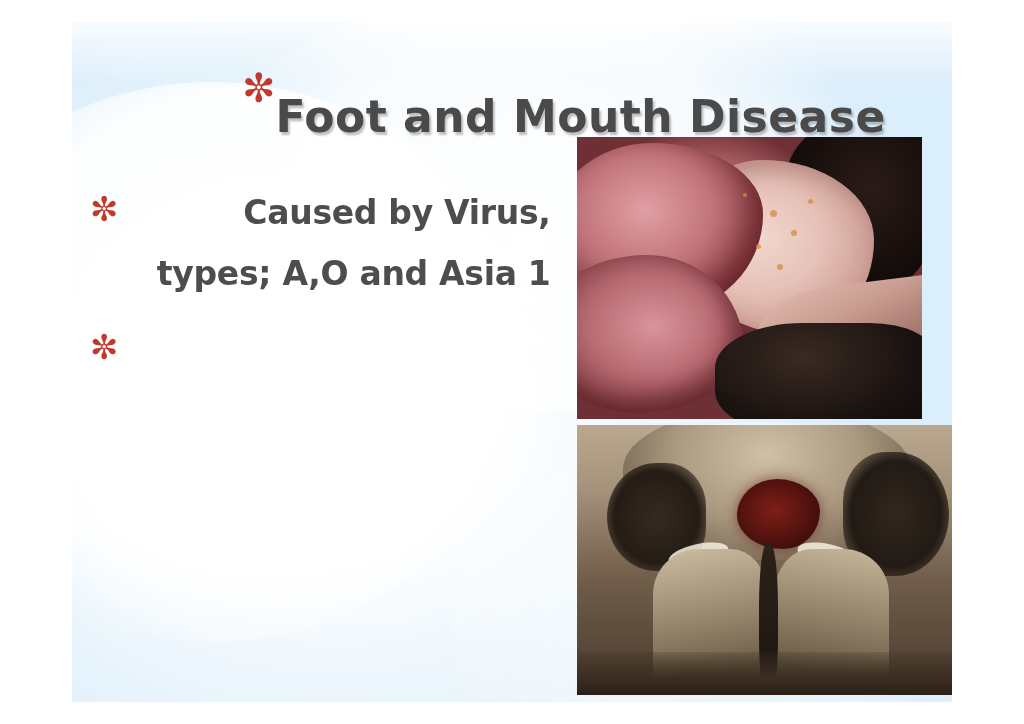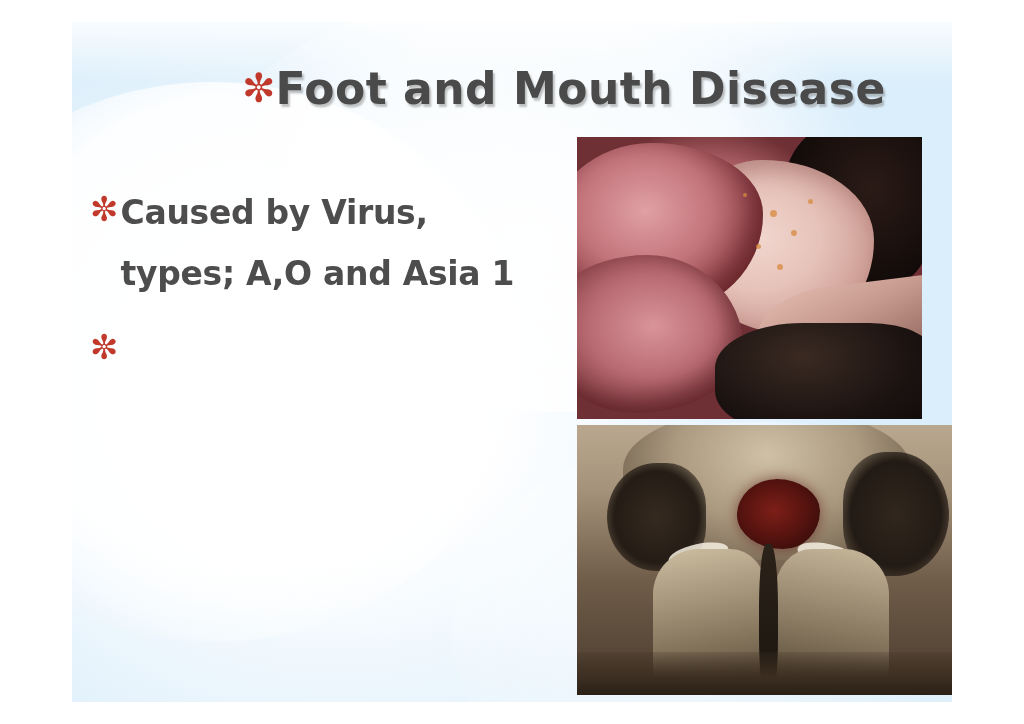--- a/index.html
+++ b/index.html
@@ -79,20 +79,21 @@
   }
   .title-text {
     font-family: "DejaVu Sans", sans-serif;
     font-weight: bold;
     font-size: 44px;
     line-height: 50px;
     color: #4a4a4a;
     letter-spacing: 0.5px;
     text-shadow: 2px 3px 2px rgba(120,120,120,0.45);
     white-space: nowrap;
+    margin-top: 28px;
   }
 
   
   .body-block {
     position: absolute;
     left: 18px;
     top: 160px;
     width: 500px;
   }
   .para {
@@ -109,21 +110,21 @@
     flex: 0 0 auto;
   }
   .para-text {
     font-family: "DejaVu Sans", sans-serif;
     font-size: 33px;
     line-height: 61px;
     color: #4d4d4d;
     font-weight: 600;
     letter-spacing: -0.3px;
   }
-  .para-1 .para-text { width: 430px; padding-left: 2px; }
+  .para-1 .para-text { width: 430px; padding-left: 2px; text-align: right; }
   .para-2 { margin-top: 16px; }
   .para-2 .para-text { width: 430px; padding-left: 6px; }
 
   
   .photo {
     position: absolute;
     overflow: hidden;
   }
   .photo-top {
     left: 505px;

